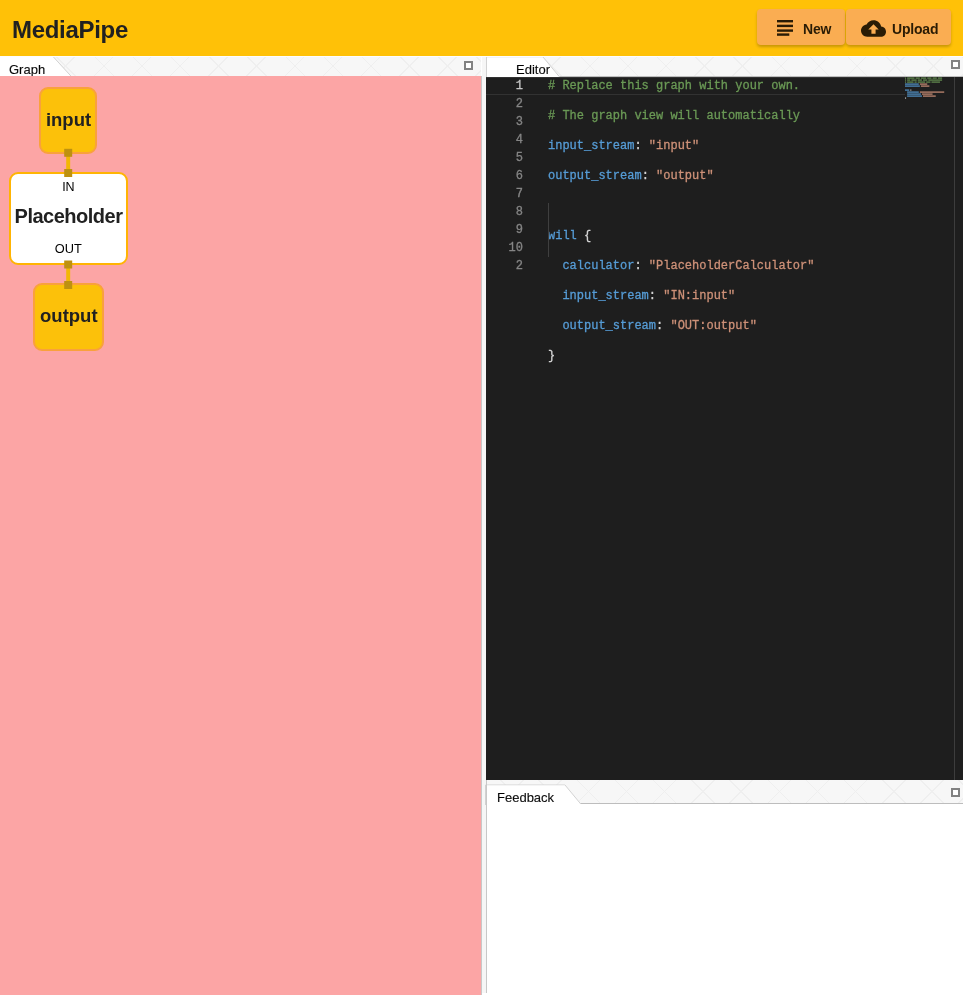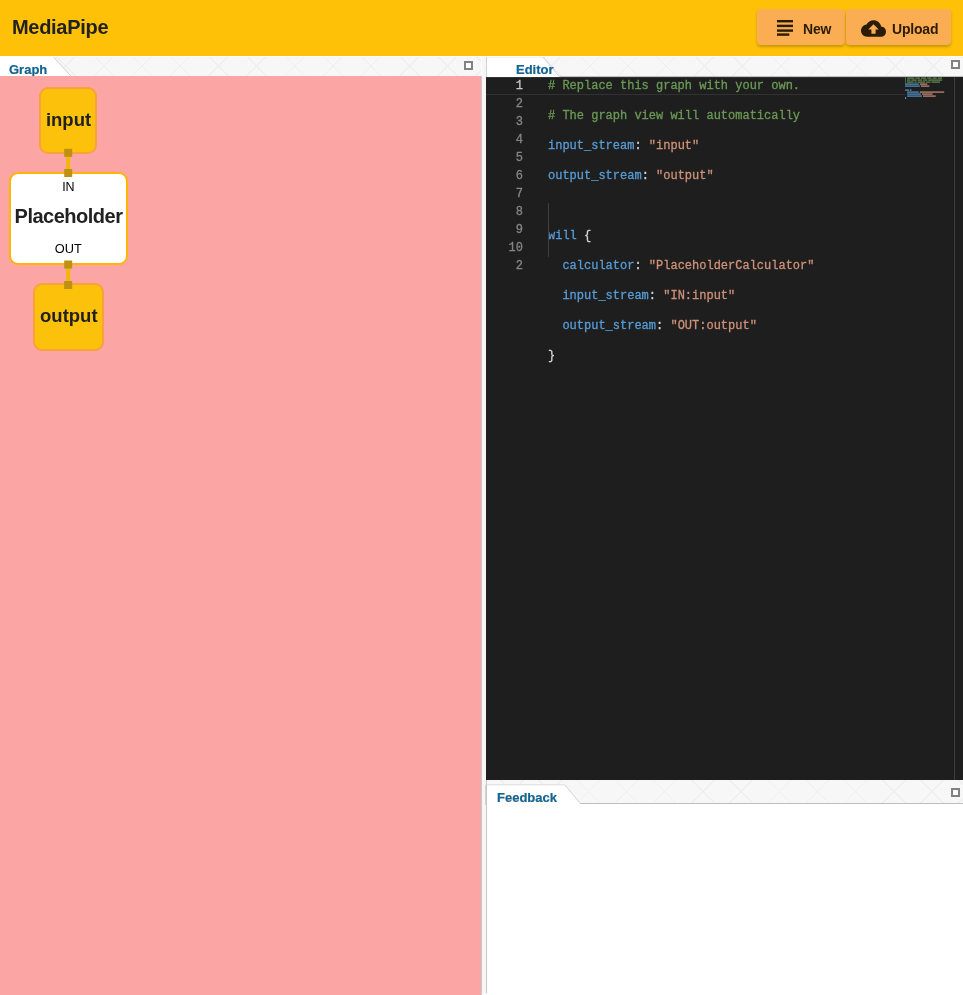--- a/index.html
+++ b/index.html
@@ -1,36 +1,36 @@
 <!DOCTYPE html>
 <html><head>
 <meta charset="utf-8">
 <style>
   html,body{margin:0;padding:0;background:#fff;}
   body{width:963px;height:995px;position:relative;overflow:hidden;
        font-family:"Liberation Sans",sans-serif;-webkit-font-smoothing:antialiased;}
   .abs{position:absolute;}
   
   #appbar{left:0;top:0;width:963px;height:56px;background:#FFC107;}
-  #title{left:12px;top:16px;font-size:20px;font-weight:700;color:#212121;letter-spacing:-.3px;}
+  #title{left:12px;top:16px;font-size:24px;font-weight:700;color:#212121;letter-spacing:-.3px;}
   .btn{top:9px;height:36px;border-radius:4px;background:#FAAD52;
        box-shadow:0 2px 3px rgba(0,0,0,.22);}
   #btnNew{left:757px;width:88px;}
   #btnUp{left:846px;width:105px;}
   .btnlabel{font-size:14px;font-weight:700;color:#2A1C05;top:21px;letter-spacing:-.2px;}
   
   .hdr{height:20px;background:
        repeating-linear-gradient(45deg,transparent 0 26px,#efefef 26px 27px),
        repeating-linear-gradient(135deg,transparent 0 26px,#efefef 26px 27px),
        #f7f7f7;
        border-bottom:1px solid #bdbdbd;}
   #hdrGraph{left:0;top:56px;width:481px;}
   #hdrEditor{left:486px;top:56px;width:477px;}
   #hdrFeed{left:486px;top:780px;width:477px;height:23px;}
-  .tabtxt{font-size:13px;color:#0369a1;font-weight:700;-webkit-text-stroke:0.2px #4d4d4d;}
+  .tabtxt{font-size:13px;color:#000000;font-weight:400;-webkit-text-stroke:0.2px #4d4d4d;}
   .maxi{width:9px;height:9px;border:2px solid #828282;background:#fff;box-sizing:border-box;}
   
   #graphPanel{left:0;top:76px;width:481px;height:919px;background:#fca5a5;
               border-right:1px solid #c8c8c8;}
   #editor{left:486px;top:77px;width:477px;height:703px;background:#1E1E1E;}
   #feedPanel{left:487px;top:804px;width:476px;height:191px;background:#fff;}
   #feedBorder{left:486px;top:780px;width:1px;height:213px;background:#c8c8c8;}
   
   #gutter,#code{font-family:"Liberation Mono",monospace;font-size:12px;line-height:18px;-webkit-text-stroke:0.3px currentColor;}
   #curline{left:486px;top:77px;width:419px;height:16px;border-top:1px solid #323232;

